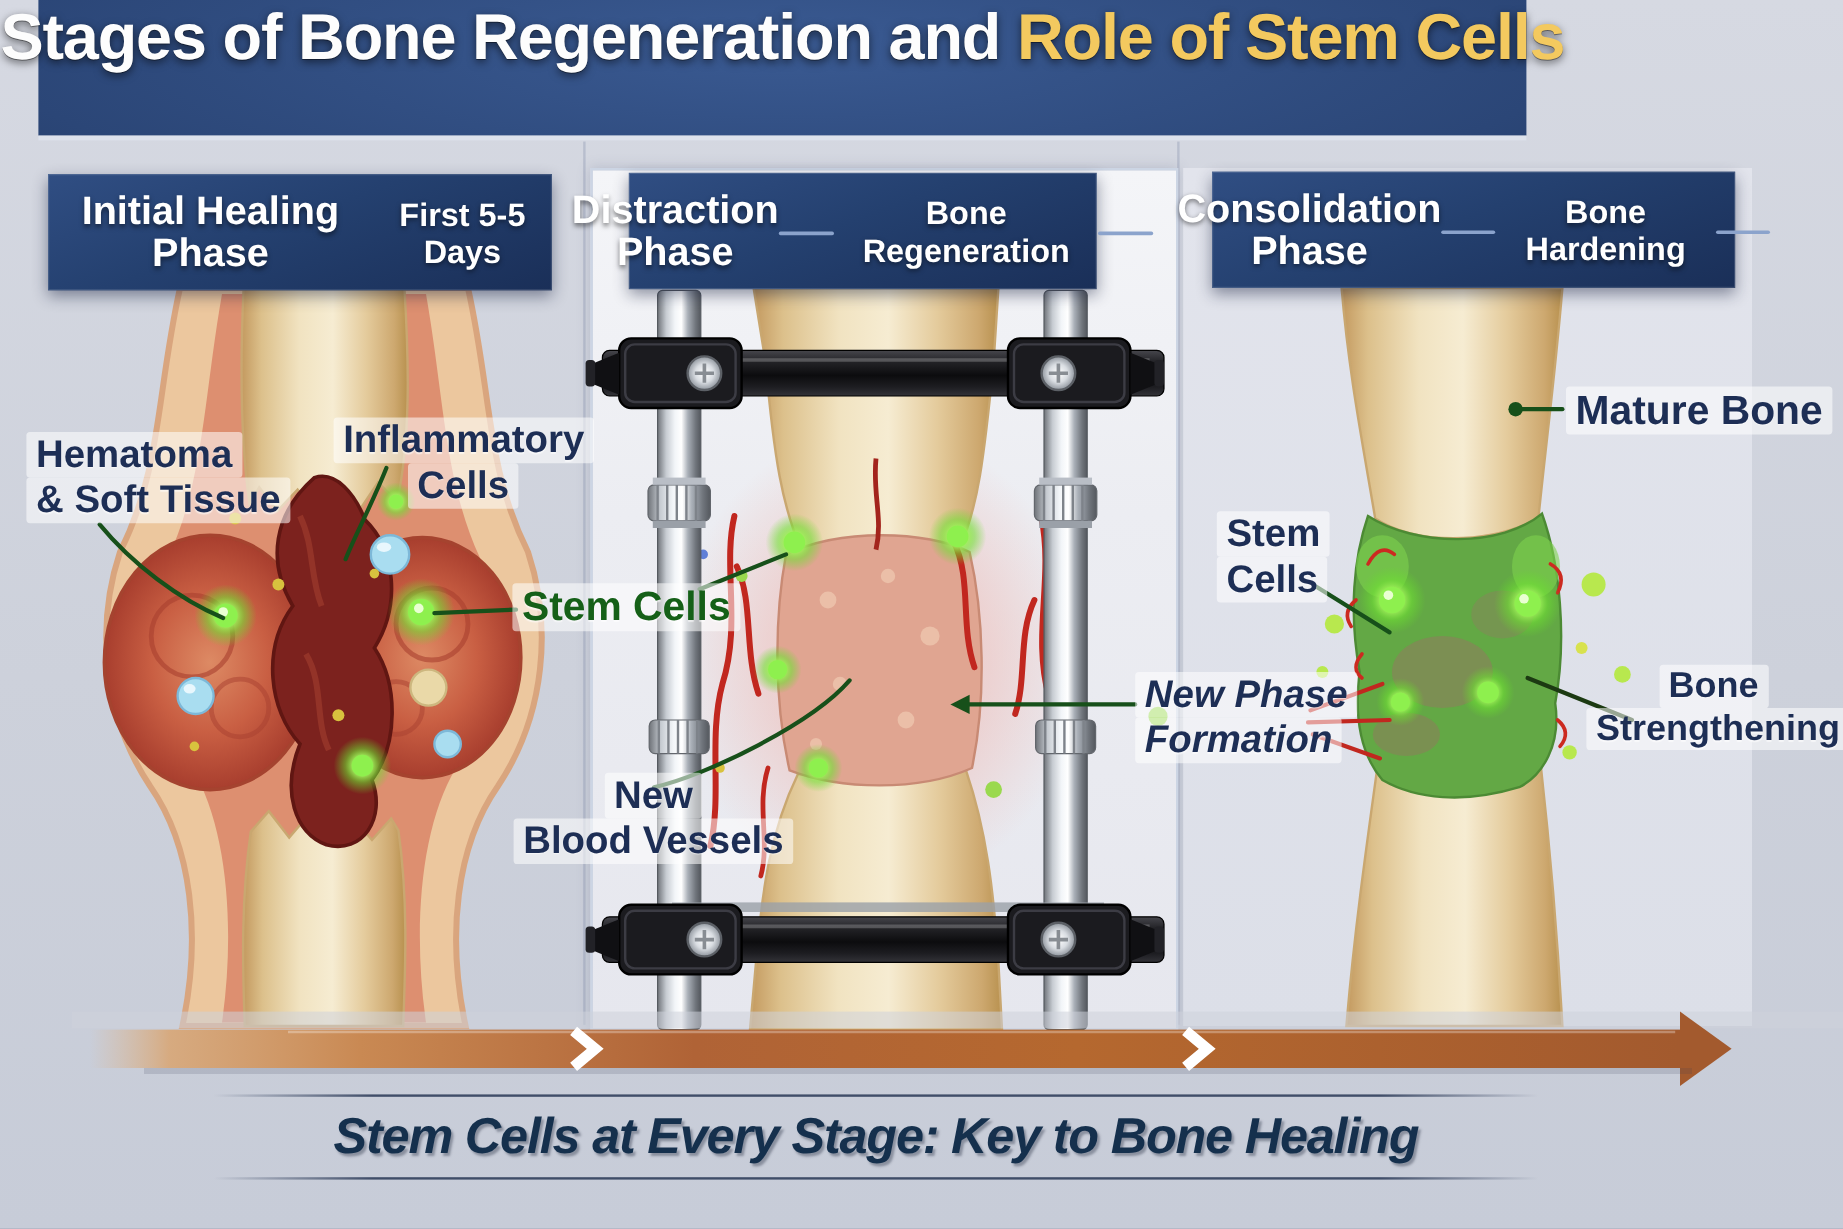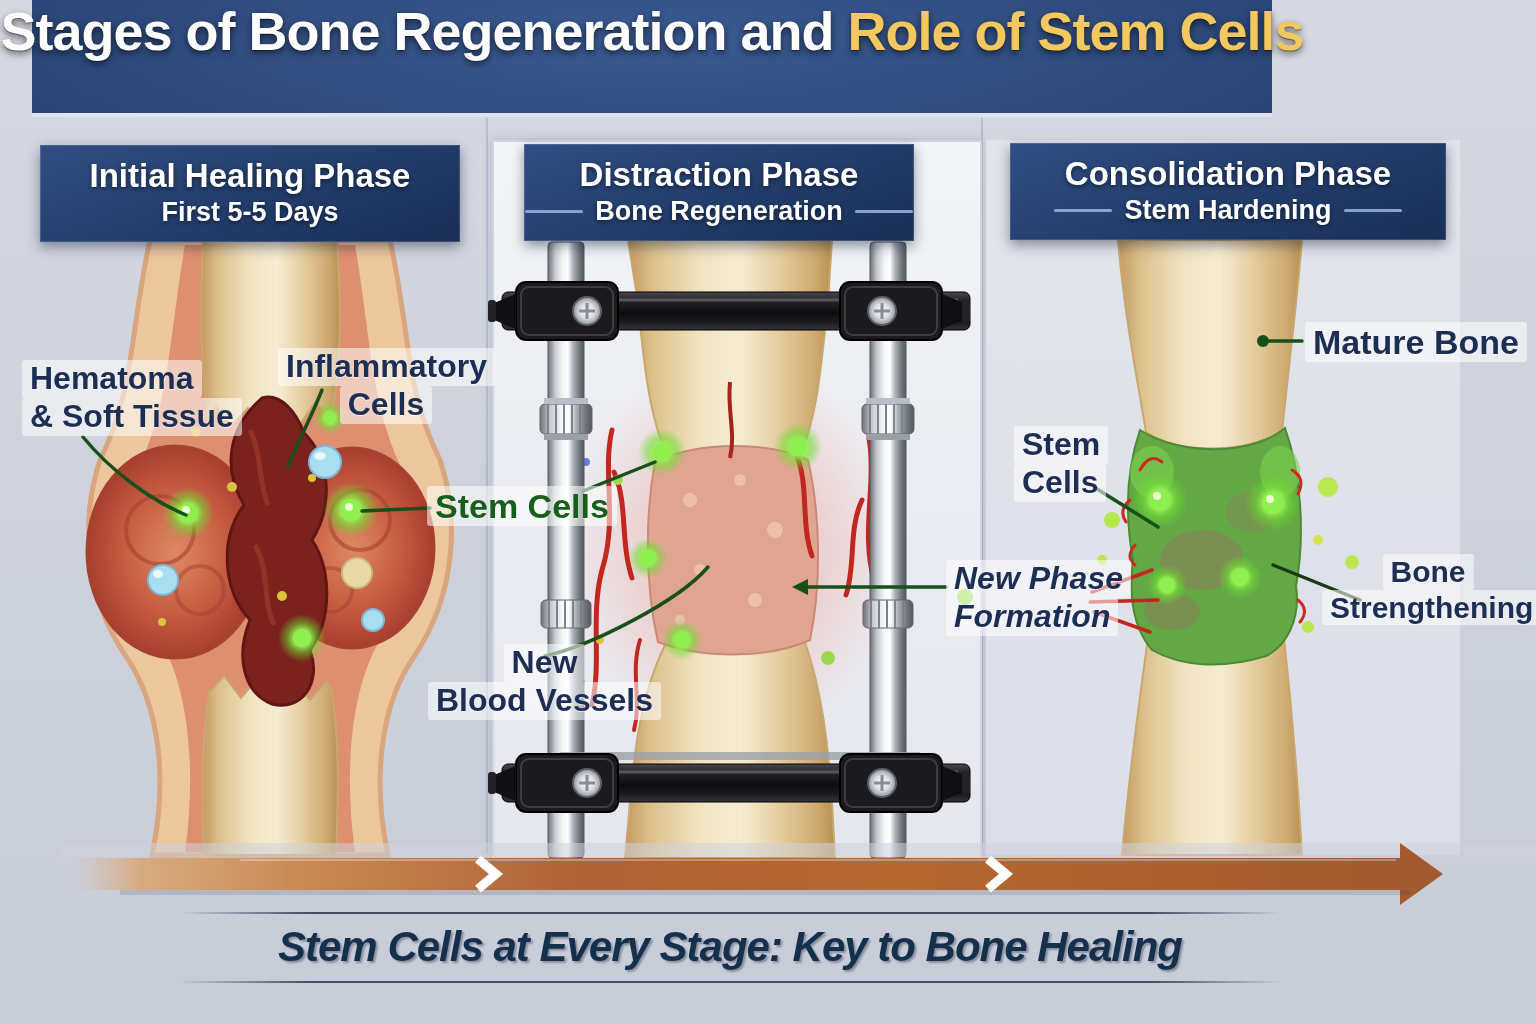--- a/index.html
+++ b/index.html
@@ -29,21 +29,21 @@
   }
   .card3{
     position:absolute;left:986px;top:140px;width:474px;height:715px;
     background:linear-gradient(180deg,#e2e4ec 0%,#dcdfe8 100%);
   }
   
   .phead{
     position:absolute;height:97px;
     background:linear-gradient(160deg,#304e83 0%,#24406f 45%,#1a2f58 100%);
     box-shadow:0 5px 12px rgba(15,25,55,.45), inset 0 0 0 1px rgba(255,255,255,.14);
-    display:flex;flex-direction:column;align-items:center;justify-content:center;
+    display:flex;flex-direction:row;align-items:center;justify-content:center;
     color:#fff;text-align:center;z-index:6;
   }
   .phead .t{font-size:33px;font-weight:700;line-height:1.05;text-shadow:0 2px 4px rgba(0,0,0,.5);}
   .phead .s{font-size:27px;font-weight:700;margin-top:3px;display:flex;align-items:center;gap:12px;
             text-shadow:0 2px 4px rgba(0,0,0,.5);}
   .phead .dash{width:58px;height:3px;background:#8ba3cc;border-radius:2px;}
   
   .lbl{position:absolute;font-weight:700;color:#1d2e55;font-size:32px;line-height:1.12;z-index:8;}
   .lbl span{display:inline-block;background:rgba(255,255,255,.55);padding:1px 8px;border-radius:3px;
             text-shadow:0 1px 1px rgba(255,255,255,.6);}
@@ -355,21 +355,21 @@
     <div class="s">
         <span class="dash"></span>
         <span>Bone Regeneration</span>
         <span class="dash"></span>
       </div>
   </div>
   <div class="phead" style="left:1010px;top:143px;width:436px">
     <div class="t">Consolidation Phase</div>
     <div class="s">
         <span class="dash"></span>
-        <span>Stem Hardening</span>
+        <span>Bone Hardening</span>
         <span class="dash"></span>
       </div>
   </div>
 
   <div class="lbl" style="left:22px;top:360px">
     <span>Hematoma</span><br>
     <span>&amp; Soft Tissue</span>
   </div>
   <div class="lbl center" style="left:278px;top:348px;width:216px">
     <span>Inflammatory</span><br>

